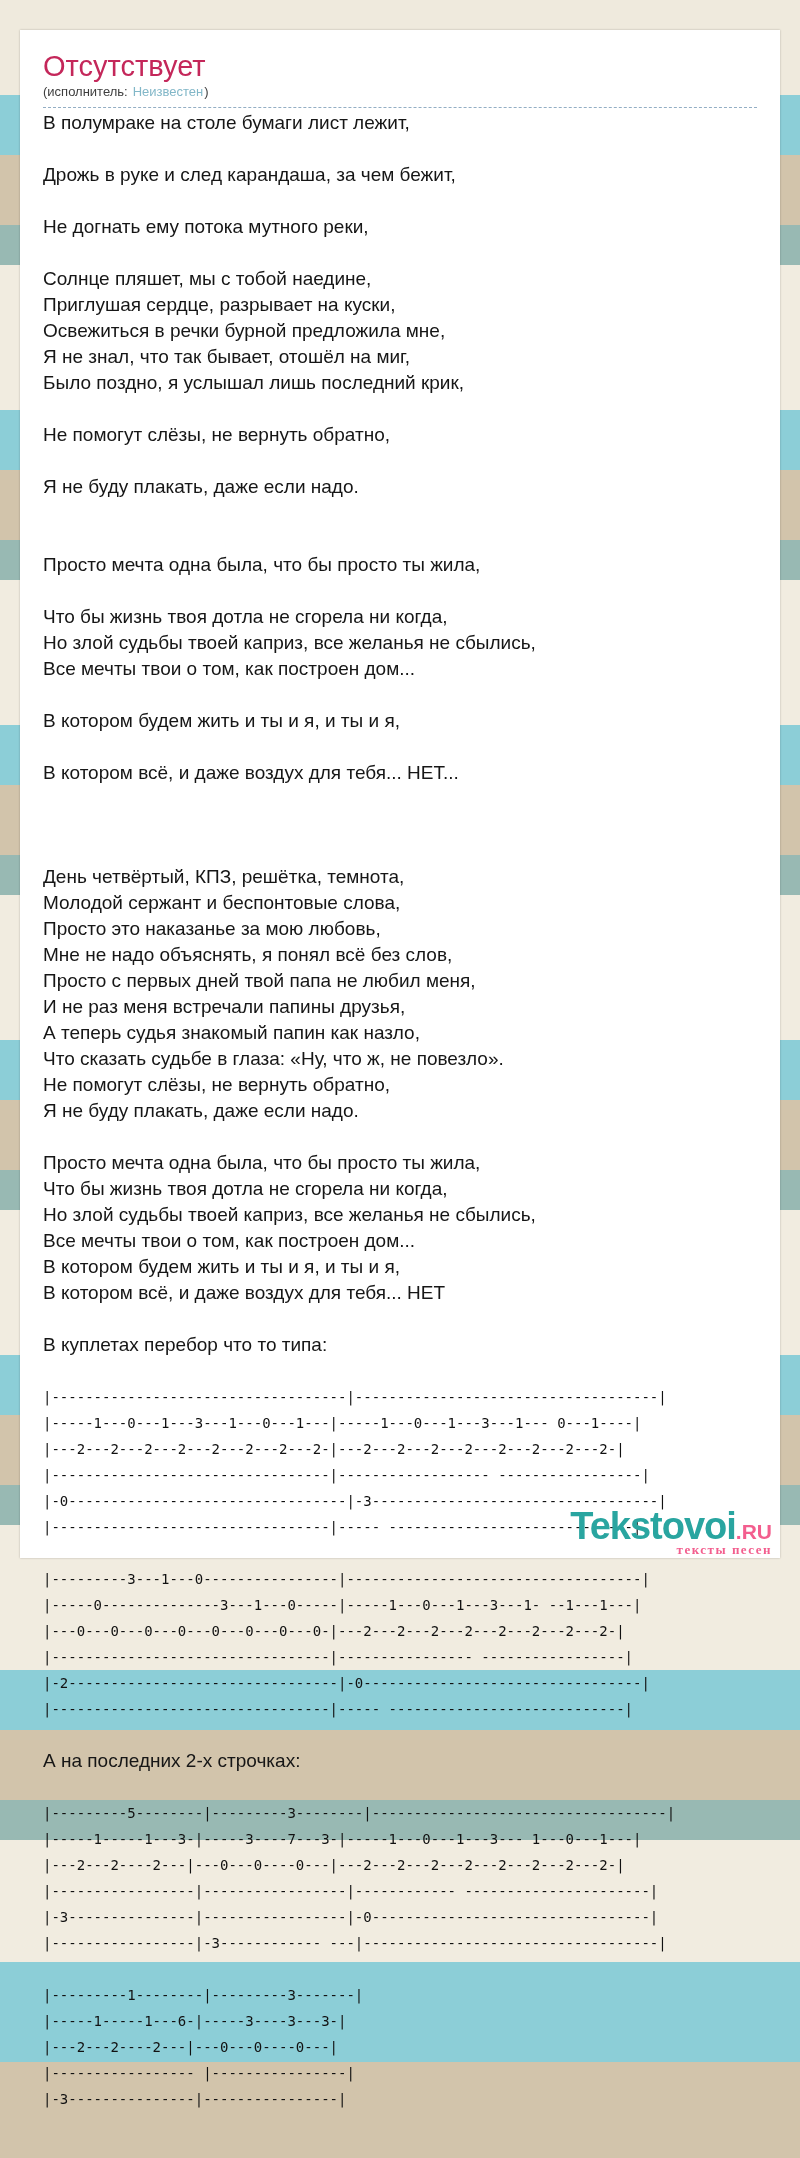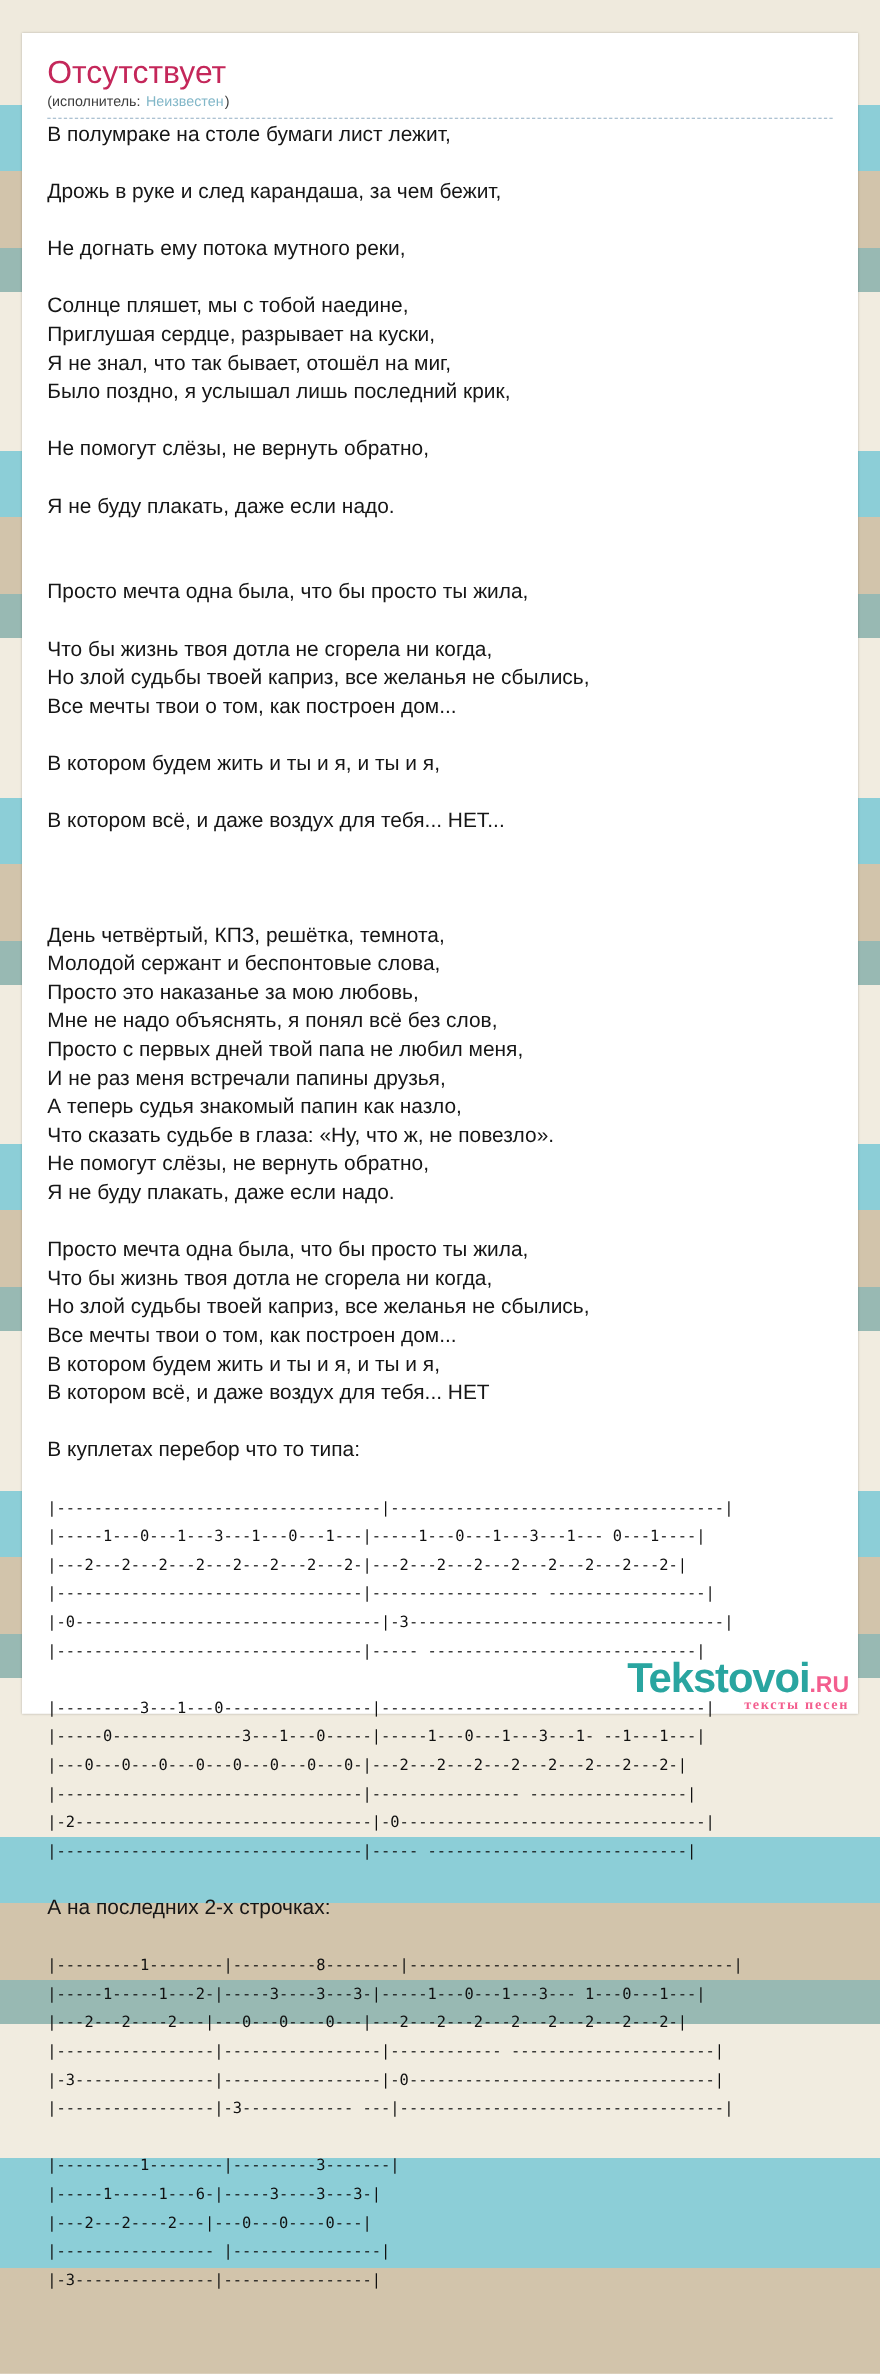--- a/index.html
+++ b/index.html
@@ -131,20 +131,21 @@
 
   <div class="lyrics" id="lyrics">
       <div class="lyric-line">В полумраке на столе бумаги лист лежит,</div>
       <div class="blank-line">&nbsp;</div>
       <div class="lyric-line">Дрожь в руке и след карандаша, за чем бежит,</div>
       <div class="blank-line">&nbsp;</div>
       <div class="lyric-line">Не догнать ему потока мутного реки,</div>
       <div class="blank-line">&nbsp;</div>
       <div class="lyric-line">Солнце пляшет, мы с тобой наедине,</div>
       <div class="lyric-line">Приглушая сердце, разрывает на куски,</div>
+      <div class="lyric-line">Освежиться в речки бурной предложила мне,</div>
       <div class="lyric-line">Я не знал, что так бывает, отошёл на миг,</div>
       <div class="lyric-line">Было поздно, я услышал лишь последний крик,</div>
       <div class="blank-line">&nbsp;</div>
       <div class="lyric-line">Не помогут слёзы, не вернуть обратно,</div>
       <div class="blank-line">&nbsp;</div>
       <div class="lyric-line">Я не буду плакать, даже если надо.</div>
       <div class="blank-line">&nbsp;</div>
       <div class="blank-line">&nbsp;</div>
       <div class="lyric-line">Просто мечта одна была, что бы просто ты жила,</div>
       <div class="blank-line">&nbsp;</div>
@@ -187,22 +188,22 @@
       <div class="blank-line">&nbsp;</div>
       <div class="tab-line">|---------3---1---0----------------|-----------------------------------|</div>
       <div class="tab-line">|-----0--------------3---1---0-----|-----1---0---1---3---1- --1---1---|</div>
       <div class="tab-line">|---0---0---0---0---0---0---0---0-|---2---2---2---2---2---2---2---2-|</div>
       <div class="tab-line">|---------------------------------|---------------- -----------------|</div>
       <div class="tab-line">|-2--------------------------------|-0---------------------------------|</div>
       <div class="tab-line">|---------------------------------|----- ----------------------------|</div>
       <div class="blank-line">&nbsp;</div>
       <div class="lyric-line">А на последних 2-х строчках:</div>
       <div class="blank-line">&nbsp;</div>
-      <div class="tab-line">|---------1--------|---------8--------|-----------------------------------|</div>
-      <div class="tab-line">|-----1-----1---2-|-----3----3---3-|-----1---0---1---3--- 1---0---1---|</div>
+      <div class="tab-line">|---------5--------|---------3--------|-----------------------------------|</div>
+      <div class="tab-line">|-----1-----1---3-|-----3----7---3-|-----1---0---1---3--- 1---0---1---|</div>
       <div class="tab-line">|---2---2----2---|---0---0----0---|---2---2---2---2---2---2---2---2-|</div>
       <div class="tab-line">|-----------------|-----------------|------------ ----------------------|</div>
       <div class="tab-line">|-3---------------|-----------------|-0---------------------------------|</div>
       <div class="tab-line">|-----------------|-3------------ ---|-----------------------------------|</div>
       <div class="blank-line">&nbsp;</div>
       <div class="tab-line">|---------1--------|---------3-------|</div>
       <div class="tab-line">|-----1-----1---6-|-----3----3---3-|</div>
       <div class="tab-line">|---2---2----2---|---0---0----0---|</div>
       <div class="tab-line">|----------------- |----------------|</div>
       <div class="tab-line">|-3---------------|----------------|</div>

